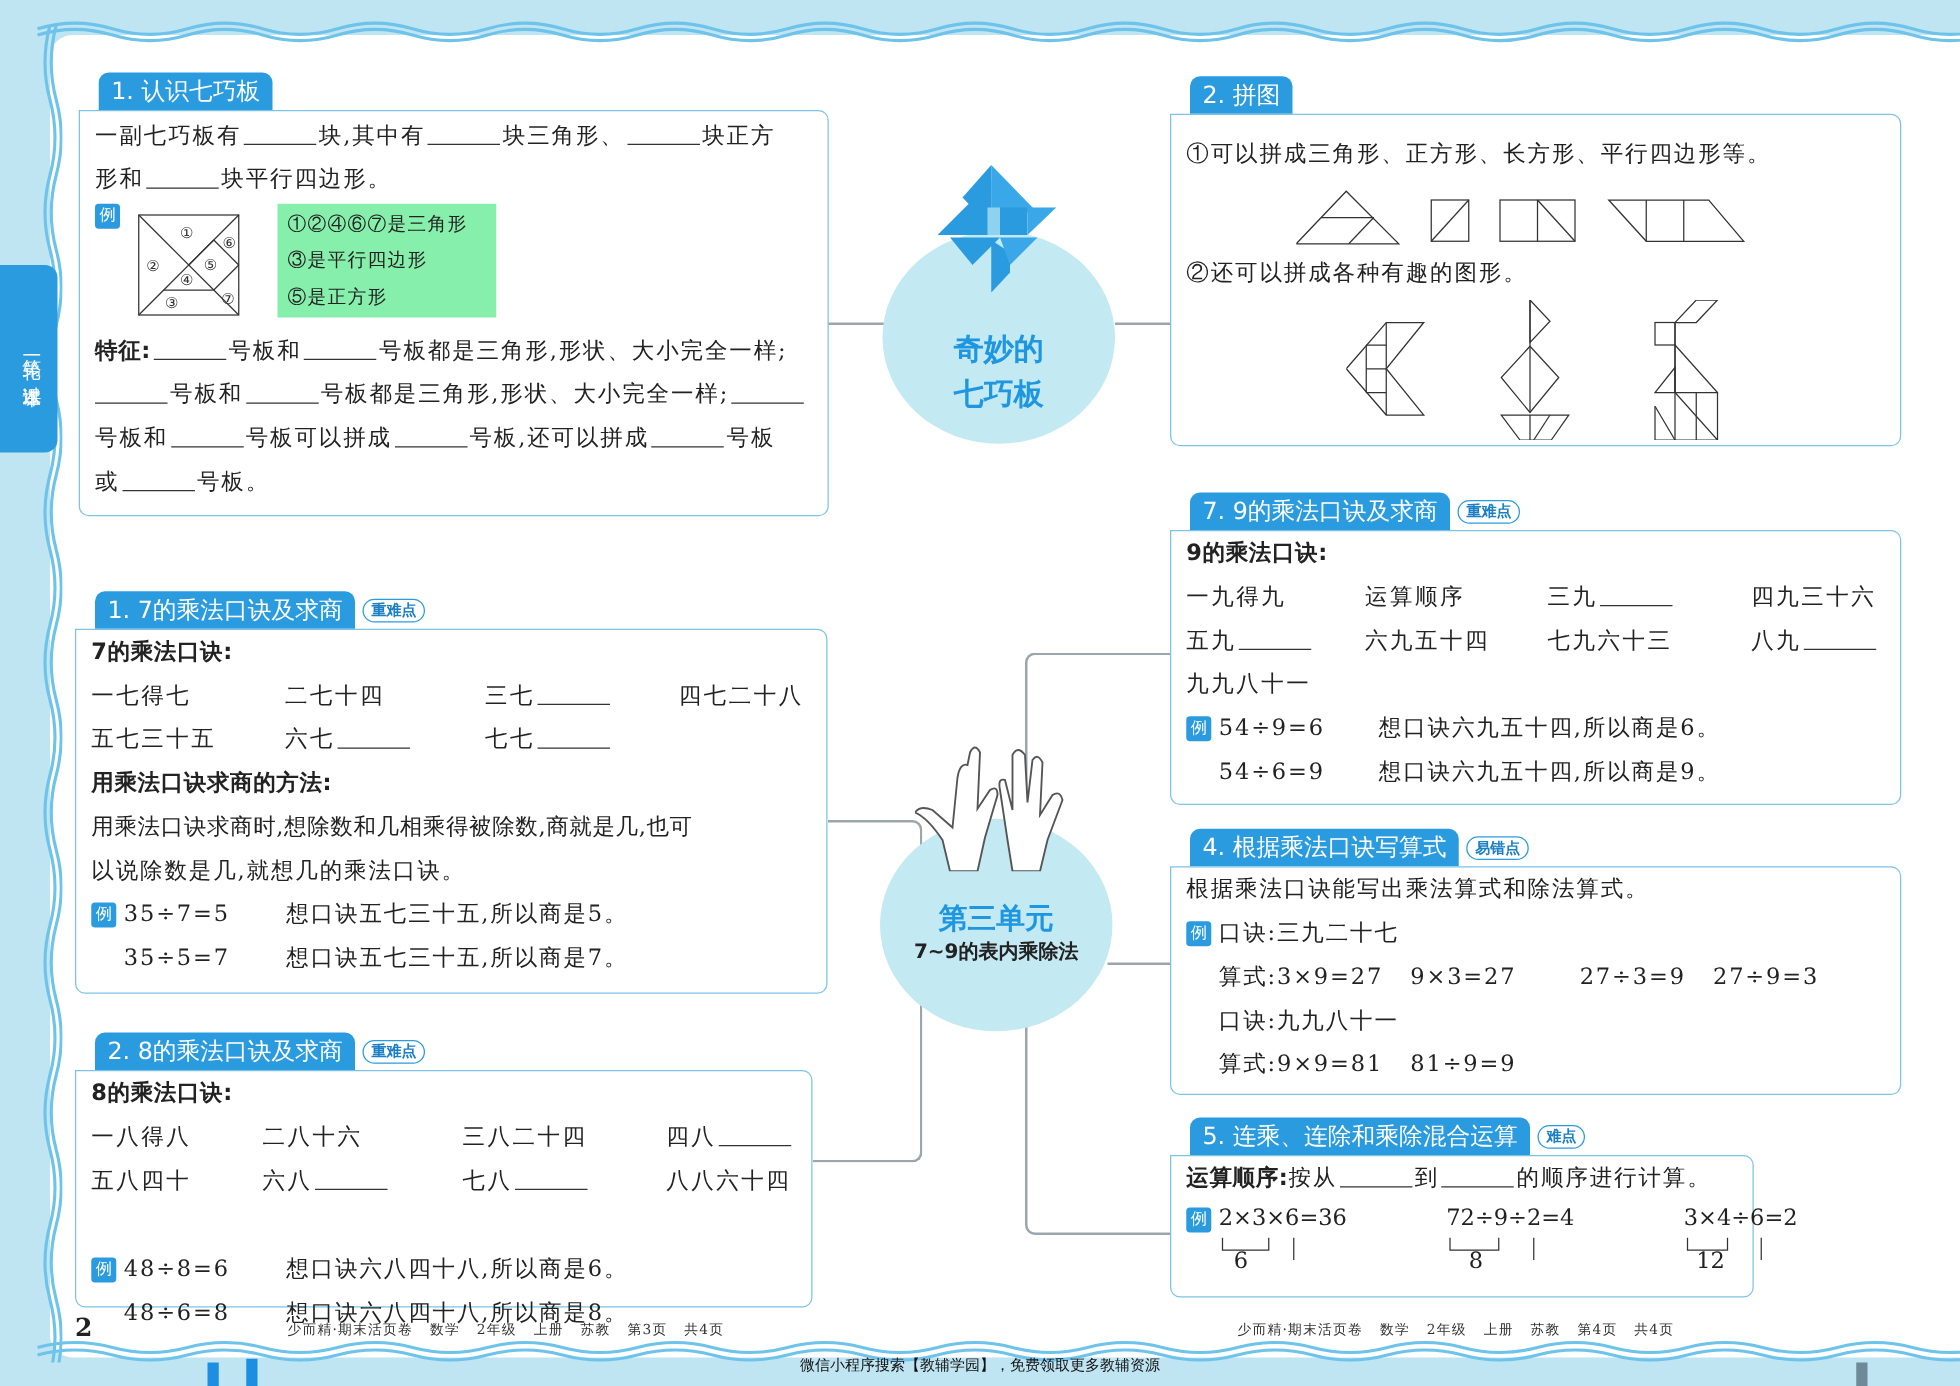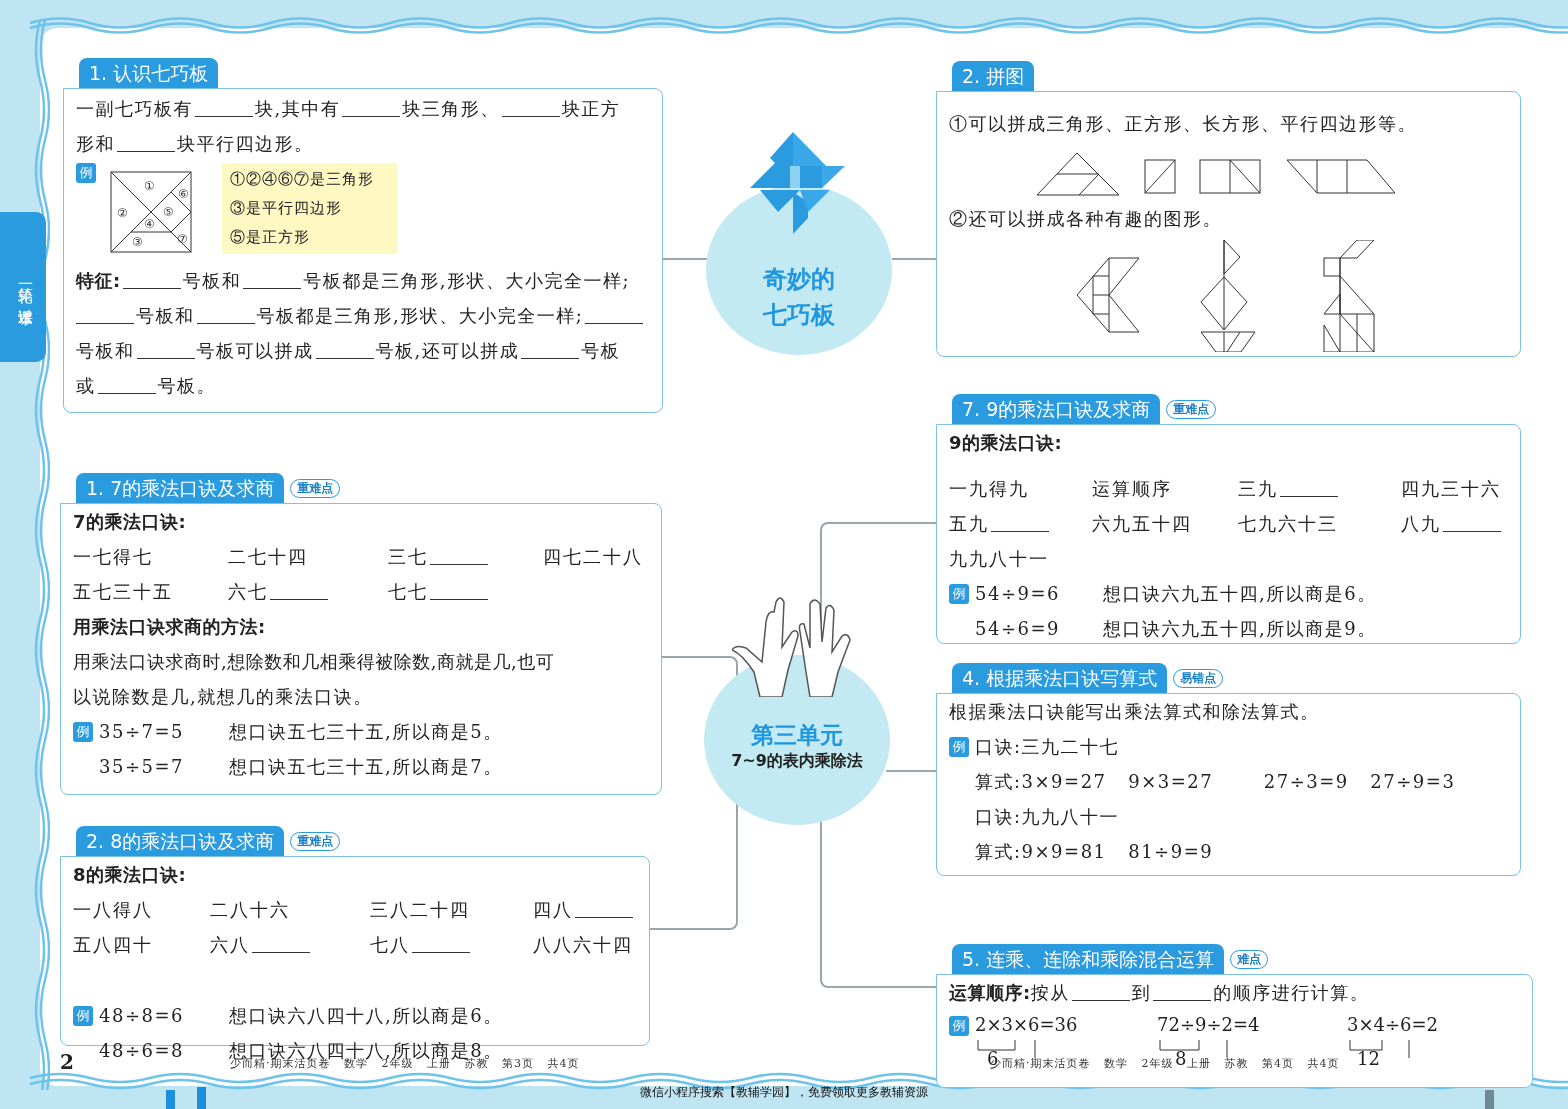--- a/index.html
+++ b/index.html
@@ -60,21 +60,21 @@
   .grid4 span { font-size: 18px; line-height: 35px; letter-spacing: 2px; white-space: nowrap; }
 
   .hub { position: absolute; border-radius: 50%; background: #c3e9f3; text-align: center; }
   .hub-title { font-family: "DejaVu Sans", sans-serif; font-weight: bold; color: #1f96e0; }
   .connector { position: absolute; border-color: #9aa6ac; border-style: solid; border-width: 0; }
   .footer { position: absolute; font-size: 11px; color: #333; white-space: nowrap; letter-spacing: 1px; }
   .watermark {
     position: absolute; left: 0; width: 1568px; top: 1084px; text-align: center;
     font-family: "DejaVu Sans", sans-serif; font-size: 12px; color: #111;
   }
-  .hint { background: #fef9c3; padding: 2px 8px; font-size: 15px; line-height: 29px; letter-spacing: 1px; }
+  .hint { background: #86efac; padding: 2px 8px; font-size: 15px; line-height: 29px; letter-spacing: 1px; }
   .calc { font-size: 18px; }
   svg { display: block; }
 </style>
 </head>
 <body>
 
 <div class="page"></div>
 
 <svg class="wave top" viewBox="0 0 1568 26" preserveAspectRatio="none">
   <path d="M30 13 Q 60 4 90 13 T 150 13 T 210 13 T 270 13 T 330 13 T 390 13 T 450 13 T 510 13 T 570 13 T 630 13 T 690 13 T 750 13 T 810 13 T 870 13 T 930 13 T 990 13 T 1050 13 T 1110 13 T 1170 13 T 1230 13 T 1290 13 T 1350 13 T 1410 13 T 1470 13 T 1530 13 T 1590 13" fill="none" stroke="#6ec3ea" stroke-width="2.5"></path>
@@ -284,21 +284,21 @@
   </div>
 </div>
 
 <div class="card" style="left:936px;top:394px;width:585px;height:250px;">
   <div class="card-head">
     <div class="card-title">7. 9的乘法口诀及求商</div>
     <div class="badge">重难点</div>
   </div>
   <div class="card-body" style="padding-top:0;">
     <div class="line bold">9的乘法口诀:</div>
-    <div class="grid4" style="grid-template-columns:143px 146px 163px 120px;margin-top:11px;">
+    <div class="grid4" style="grid-template-columns:143px 146px 163px 120px;">
       <span>一九得九</span>
       <span>运算顺序</span>
       <span><span>三九</span><span class="blank"></span></span>
       <span>四九三十六</span>
       <span><span>五九</span><span class="blank"></span></span>
       <span>六九五十四</span>
       <span>七九六十三</span>
       <span><span>八九</span><span class="blank"></span></span>
       <span>九九八十一</span>
     </div>
@@ -314,21 +314,21 @@
   </div>
   <div class="card-body" style="padding-top:0;">
     <div class="line">根据乘法口诀能写出乘法算式和除法算式。</div>
     <div class="line"><span class="ex-icon">例</span><span>口诀:三九二十七</span></div>
     <div class="line" style="padding-left:26px;white-space:pre;">算式:3×9=27   9×3=27       27÷3=9   27÷9=3</div>
     <div class="line" style="padding-left:26px;">口诀:九九八十一</div>
     <div class="line" style="padding-left:26px;white-space:pre;">算式:9×9=81   81÷9=9</div>
   </div>
 </div>
 
-<div class="card" style="left:936px;top:944px;width:597px;height:144px;">
+<div class="card" style="left:936px;top:894px;width:467px;height:144px;">
   <div class="card-head">
     <div class="card-title">5. 连乘、连除和乘除混合运算</div>
     <div class="badge">难点</div>
   </div>
   <div class="card-body" style="padding-top:0;">
     <div class="line"><span class="bold">运算顺序:</span><span>按从</span><span class="blank"></span><span>到</span><span class="blank"></span><span>的顺序进行计算。</span></div>
     <div style="position:relative;height:60px;">
       <span class="ex-icon" style="position:absolute;left:0;top:6px;">例</span>
       <div style="position:absolute;left:26px;top:0;">
         <div class="calc" style="line-height:30px;">2×3×6=36</div>

